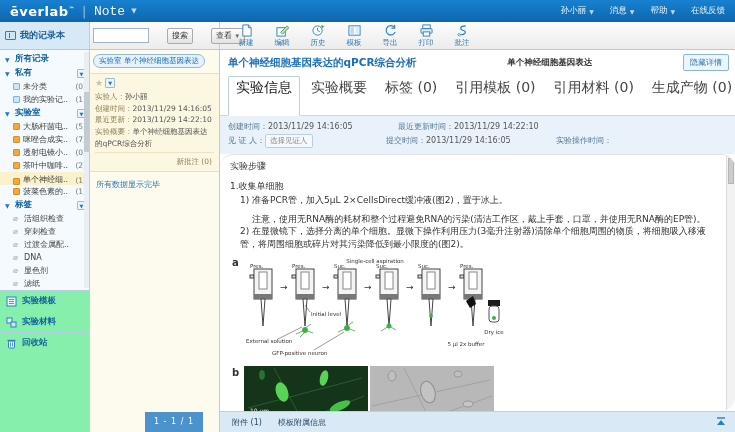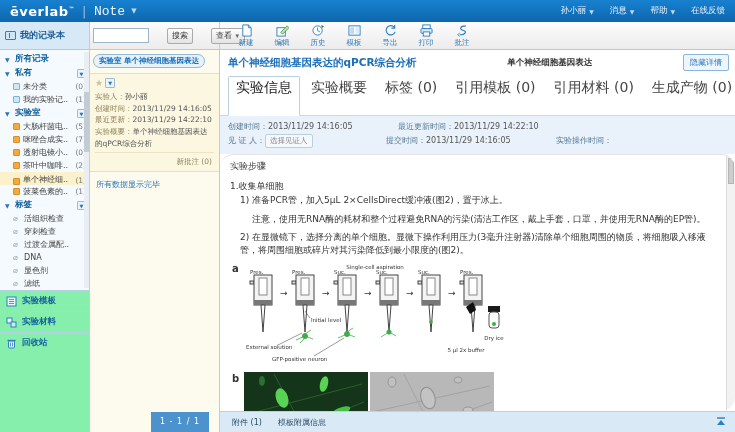--- a/index.html
+++ b/index.html
@@ -64,34 +64,34 @@
   .side-bottom { flex:1; display:flex; flex-direction:column; }
   .sb-item { height:21px; flex:none; display:flex; align-items:center; gap:5px; padding:0 6px;
              border-top:1px solid #b6cfe4; color:#14629f; font-weight:bold; font-size:8.5px; cursor:pointer; }
   .sb-item svg { width:11px; height:11px; flex:none; }
 
   
   .middle { width:130px; flex:none; background:#fdfbee; border-right:1px solid #c9c9c9;
             display:flex; flex-direction:column; position:relative; }
   .pill-row { padding:4px 3px 3px 3px; }
   .pill { display:inline-block; border:1px solid #8fb8d9; background:#e7f2fb; color:#1b6fb9;
-          border-radius:8px; font-size:7.5px; padding:1px 5px; white-space:nowrap; overflow:hidden; max-width:122px;font-weight:bold; }
+          border-radius:8px; font-size:7.5px; padding:1px 5px; white-space:nowrap; overflow:hidden; max-width:122px; }
   .card { background:#fcf7e1; border-top:1px solid #e7dfc0; border-bottom:1px solid #e7dfc0; padding:4px 5px 2px 5px; }
   .card-head { display:flex; align-items:flex-start; gap:2px; }
   .card-title { color:#1b6fb9; font-weight:bold; font-size:9px; flex:1; line-height:1.2; }
   .star { color:#c9c2a6; font-size:9px; flex:none; cursor:pointer; }
   .dd-box { flex:none; width:10px; height:10px; border:1px solid #9cbcd6; background:#eaf4fc; color:#2a77b8;
             font-size:5px; line-height:9px; text-align:center; border-radius:1px; cursor:pointer; }
   .meta { margin-top:3px; font-size:7.5px; line-height:1.55; }
   .meta .mlabel { color:#8f835a; }
   .meta .mval { color:#555; }
   .card-ann { text-align:right; font-size:7.5px; color:#8f835a; padding:4px 2px 2px 2px;
               border-top:1px solid #ece3c2; margin-top:3px; }
   .all-loaded { color:#2a77b8; font-size:8px; padding:7px 6px; }
-  .pager { position:absolute; right:10px; bottom:0; background:#4c92cc; color:#fff; font-size:8px;
+  .pager { position:absolute; right:16px; bottom:0; background:#4c92cc; color:#fff; font-size:8px;
            padding:0 9px; height:20px; line-height:20px; letter-spacing:1px; cursor:pointer; }
 
   
   .main { flex:1; min-width:0; display:flex; flex-direction:column; background:#fff; }
   .doc-header { flex:none; display:flex; align-items:center; padding:4px 6px 2px 8px; }
   .doc-title { color:#1b6fb9; font-weight:bold; font-size:10.5px; white-space:nowrap; }
   .doc-nbname { flex:1; text-align:center; font-size:8.5px; color:#333; font-weight:bold; }
   .btn-hide { flex:none; border:1px solid #8ab6d9; background:#eef6fd; color:#2a77b8; font-size:8px;
               padding:2px 6px; border-radius:2px; cursor:pointer; }
   .tabs { flex:none; display:flex; align-items:flex-end; gap:4px; padding:3px 8px 0 8px;
@@ -107,21 +107,21 @@
   .icol.c3 { flex:1; }
   .ilab { color:#5f7document; color:#587a96; }
   .ival { color:#555; }
   .witness-btn { border:1px solid #b8cfe2; background:#f5f9fc; color:#888; font-size:7.5px;
                  padding:1px 4px; border-radius:2px; cursor:pointer; }
   .doc-body { flex:1; min-height:0; overflow:hidden; position:relative; padding:5px 18px 0 10px;
               font-size:9px; line-height:1.4; color:#333; border-top:1px solid #e4e4e4;border-radius:14px; }
   .doc-body .heading { margin-bottom:8px; }
   .doc-body .stepgroup { margin-bottom:1px; }
   .doc-body p.step { padding-left:10px; margin-bottom:6px; }
-  .doc-body p.note { padding-left:22px; margin-bottom:6px; }
+  .doc-body p.note { padding-left:22px; }
   .figure { margin-left:14px; margin-top:4px; position:relative; }
   .panel-label { font-weight:bold; font-size:10px; position:absolute; left:-12px; top:0; }
   .figb-grid { display:grid; grid-template-columns:124px 124px; grid-gap:2px; width:250px; }
   .vscroll { position:absolute; right:0; top:0; bottom:0; width:9px; background:#f2f2f2; border-left:1px solid #ddd; }
   .vscroll .thumb { position:absolute; top:3px; left:1px; width:6px; height:26px; background:#cdcdcd; border:1px solid #b5b5b5; }
   .doc-footer { flex:none; height:21px; background:#d9e9f6; border-top:1px solid #b9d2e6;
                 display:flex; align-items:center; gap:16px; padding:0 12px; font-size:8px; color:#2d4d66; position:relative; }
   .foot-link { cursor:pointer; }
   .collapse-ico { position:absolute; right:8px; top:4px; cursor:pointer; }
   .ftext { font-size:5.5px; fill:#333; }

